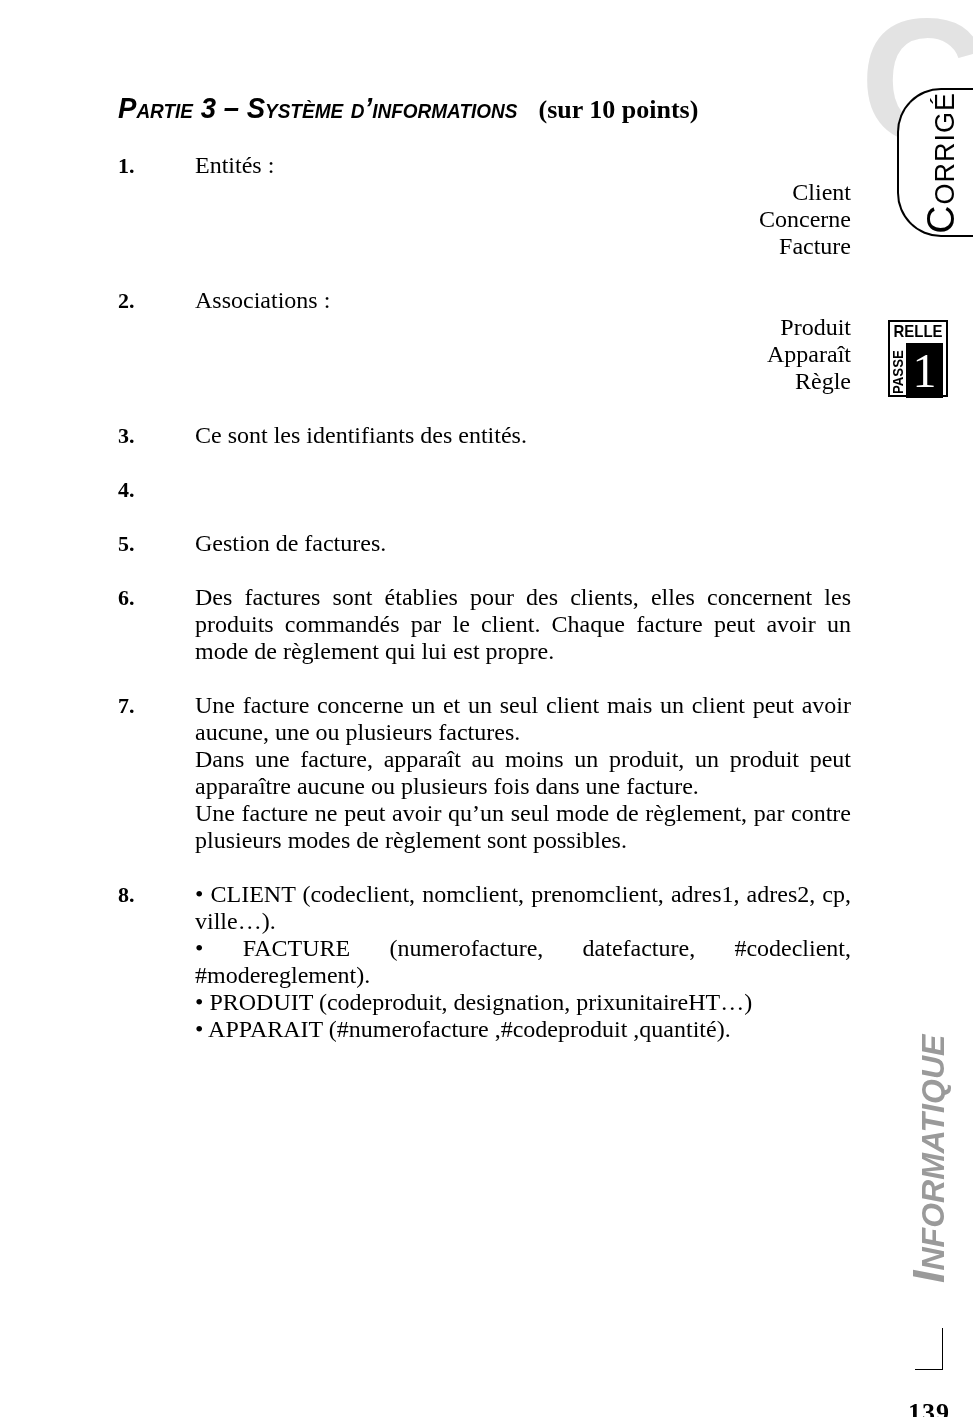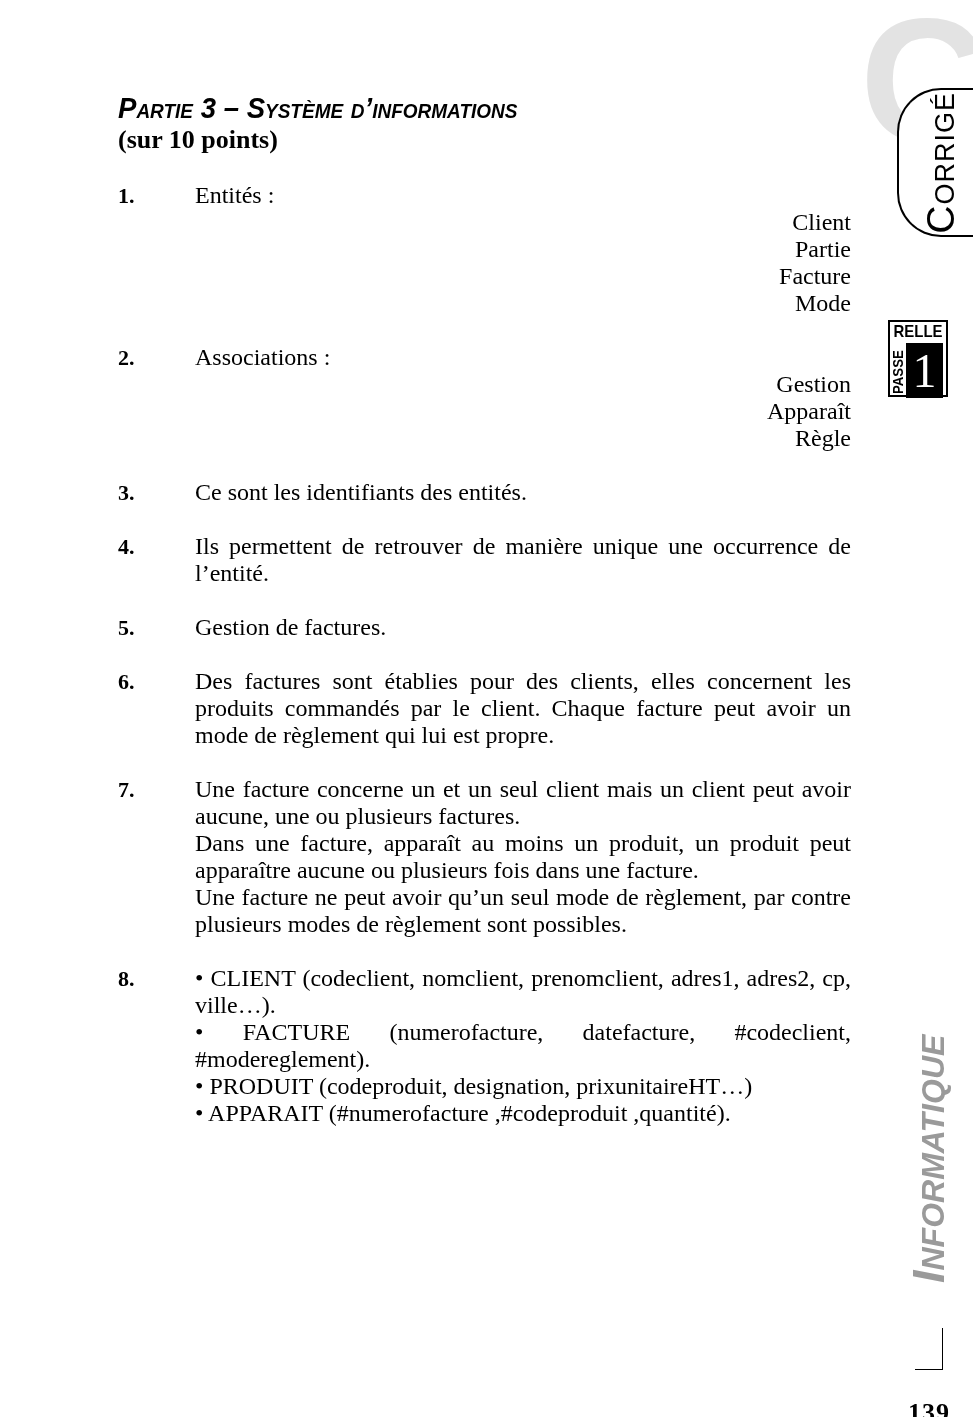--- a/index.html
+++ b/index.html
@@ -15,21 +15,20 @@
   
   .content {
     position:absolute;
     left:118px; top:92px;
     width:733px;
   }
   .title-row {
     display:flex;
     align-items:baseline;
     margin-bottom:27px;
-    flex-direction:column;
   }
   .doc-title {
     font-family:"Liberation Sans", sans-serif;
     font-weight:bold;
     font-style:italic;
     font-variant:small-caps;
     font-size:29px;
     letter-spacing:0px;
     transform:scaleX(0.95);
     transform-origin:left center;
@@ -193,48 +192,44 @@
   <div class="title-row">
     <span class="doc-title">Partie 3 – Système d’informations</span>
     <span class="points">(sur 10 points)</span>
   </div>
 
   <div class="item">
     <div class="item-num">1.</div>
     <div class="item-body">
       <p>Entités :</p>
       <p class="sub">Client</p>
-      <p class="sub">Partie</p>
+      <p class="sub">Concerne</p>
       <p class="sub">Facture</p>
-      <p class="sub">Mode</p>
     </div>
   </div>
 
   <div class="item">
     <div class="item-num">2.</div>
     <div class="item-body">
       <p>Associations :</p>
-      <p class="sub">Gestion</p>
+      <p class="sub">Produit</p>
       <p class="sub">Apparaît</p>
       <p class="sub">Règle</p>
     </div>
   </div>
 
   <div class="item">
     <div class="item-num">3.</div>
     <div class="item-body">
       <p>Ce sont les identifiants des entités.</p>
     </div>
   </div>
 
   <div class="item">
     <div class="item-num">4.</div>
-    <div class="item-body">
-      <p>Ils permettent de retrouver de manière unique une occurrence de l’entité.</p>
-    </div>
   </div>
 
   <div class="item">
     <div class="item-num">5.</div>
     <div class="item-body">
       <p>Gestion de factures.</p>
     </div>
   </div>
 
   <div class="item">

